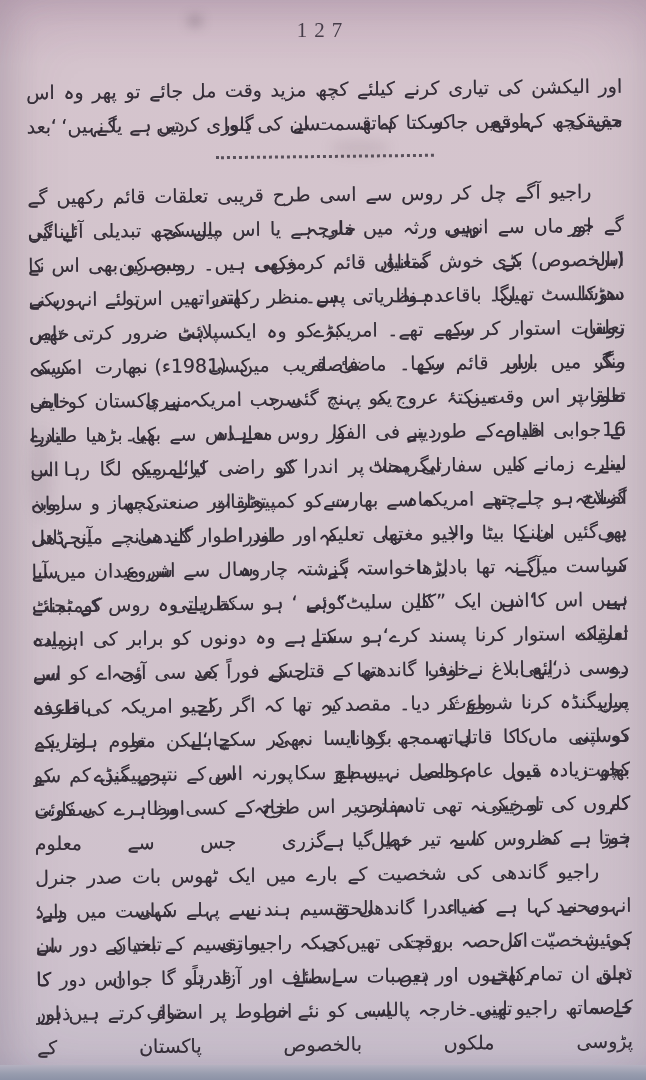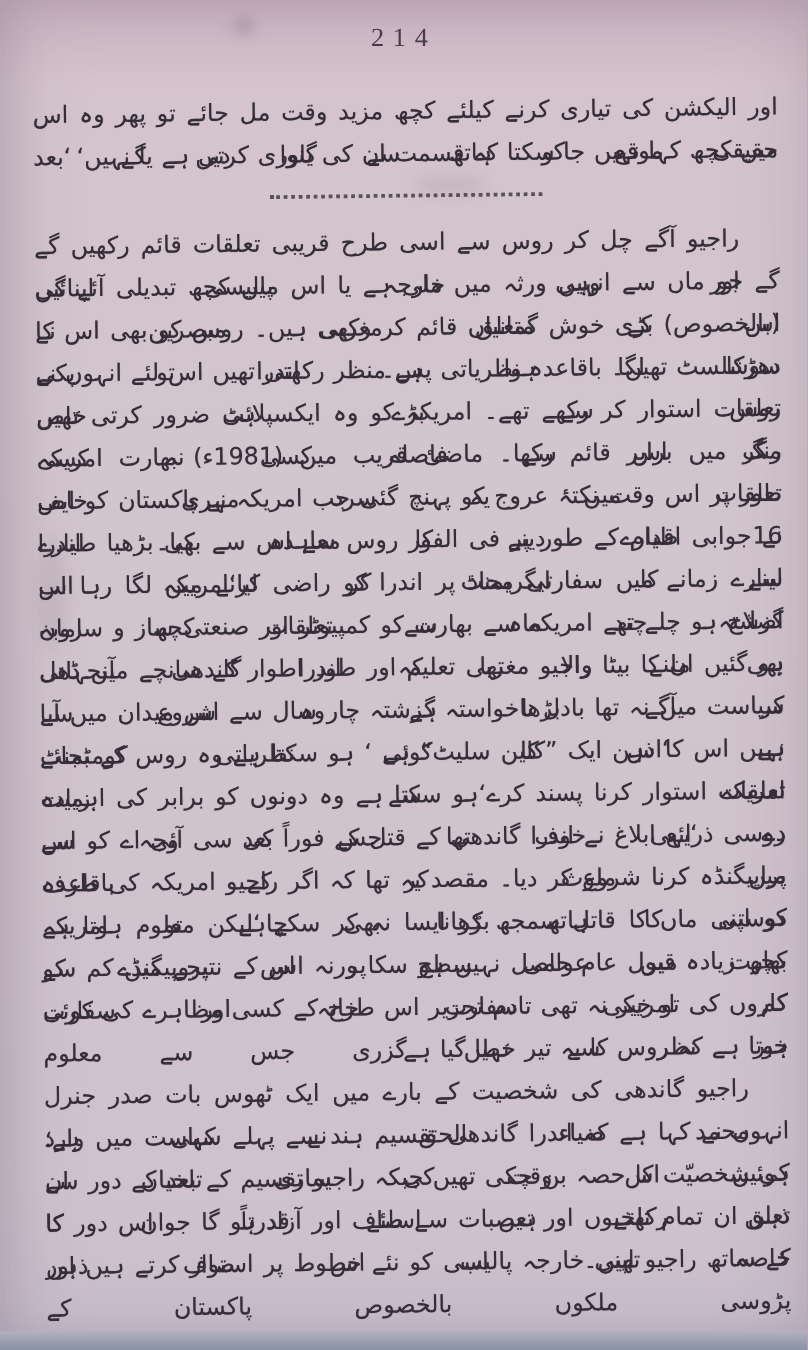--- a/index.html
+++ b/index.html
@@ -50,21 +50,21 @@
 </style>
 </head>
 <body>
 
 <div class="page">
 
   <div class="stain s1"></div>
   <div class="stain s2"></div>
   <div class="stain s3"></div>
 
-  <div class="page-number">214</div>
+  <div class="page-number">127</div>
 
   <div class="text-block">
 
     <div class="para">
         <div class="line">اور الیکشن کی تیاری کرنے کیلئے کچھ مزید وقت مل جائے تو پھر وہ اس حقیقی موقع کو ہاتھ سے گنوا دیں گے ‘بعد</div>
         <div class="line short-last">میں کچھ کہا نہیں جا سکتا کہ قسمت ان کی یاوری کرتی ہے یا نہیں‘</div>
       </div>
 
     <div class="separator"></div>
 

